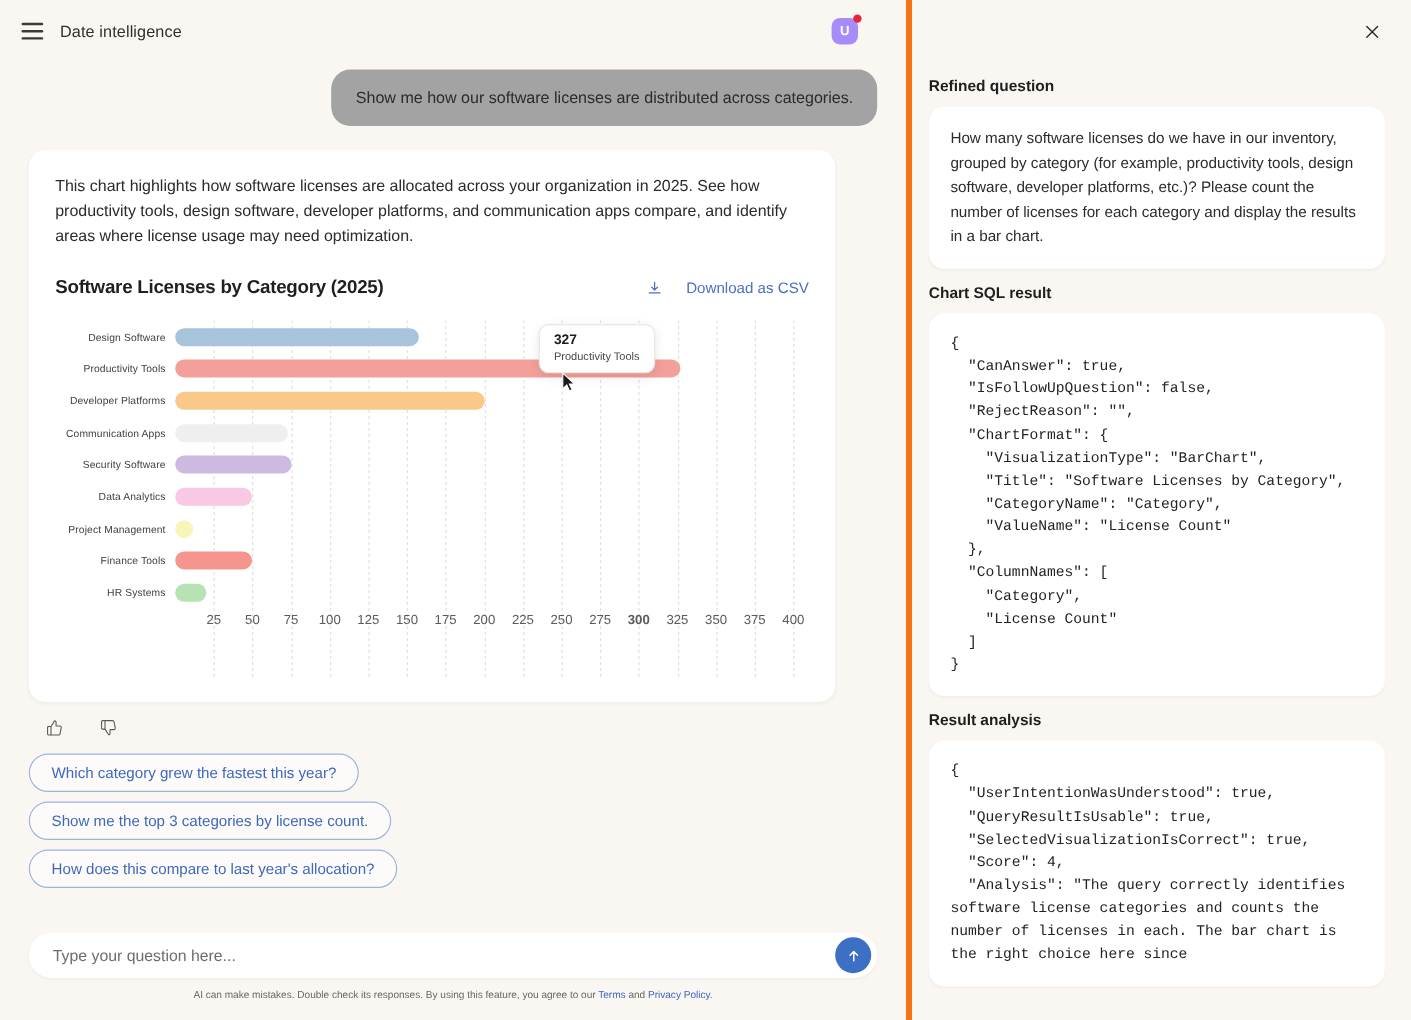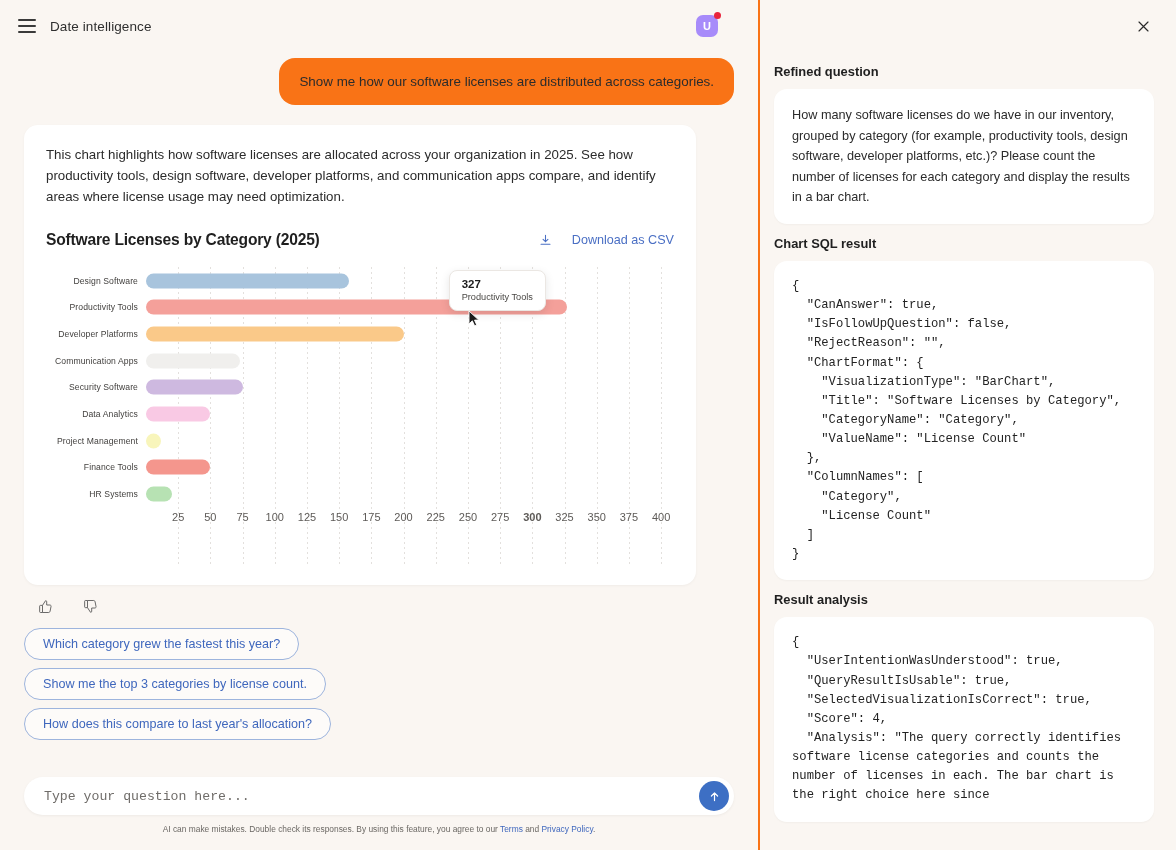--- a/index.html
+++ b/index.html
@@ -10,21 +10,21 @@
     overflow: hidden;
   }
   .app { display: flex; width: 1176px; height: 850px; }
 
   
   .chat-pane {
     width: 760px; height: 850px;
     background: #faf6f2;
     position: relative;
     display: flex; flex-direction: column;
-    border-right: 2px solid #f97316;
+    border-right: 5px solid #f97316;
   }
   .chat-header {
     height: 52px; flex: 0 0 52px;
     display: flex; align-items: center;
     padding: 0 18px;
     gap: 14px;
   }
   .hamburger { width: 18px; height: 14px; display: flex; flex-direction: column; justify-content: space-between; cursor: pointer; }
   .hamburger span { display: block; height: 1.6px; background: #3a3a3a; border-radius: 2px; }
   .app-title { font-size: 13.5px; color: #2f2f2f; letter-spacing: .1px; }
@@ -36,21 +36,21 @@
     font-size: 11px; font-weight: bold;
     display: flex; align-items: center; justify-content: center;
     cursor: pointer;
   }
   .avatar-dot { position: absolute; top: -3px; right: -3px; width: 7px; height: 7px; border-radius: 50%; background: #e8243c; }
 
   .chat-scroll { flex: 1; overflow: hidden; padding: 0 24px; position: relative; }
 
   .user-msg-row { display: flex; justify-content: flex-end; margin-top: 6px; }
   .user-msg {
-    background: #f97316; border-radius: 16px;
+    background: #a3a3a3; border-radius: 16px;
     padding: 14px 20px; max-width: 470px;
     font-size: 13.4px; color: #2c2c2c; line-height: 1.45;
   }
 
   .assistant-card {
     margin-top: 20px;
     background: #fff; border-radius: 14px;
     padding: 20px 22px 18px 22px;
     box-shadow: 0 1px 3px rgba(0,0,0,.045);
     width: 672px;
@@ -99,21 +99,21 @@
   .composer-wrap { padding: 0 24px 6px 24px; }
   .composer {
     position: relative; background: #fff; border-radius: 22px;
     height: 38px; display: flex; align-items: center;
     padding: 0 48px 0 20px;
     box-shadow: 0 1px 3px rgba(0,0,0,.05);
   }
   .composer input {
     border: 0; outline: 0; width: 100%; font-size: 13.2px;
     color: #0369a1; background: transparent;
-    font-family: Liberation Mono, monospace;
+    font-family: Liberation Sans, sans-serif;
   }
   .composer input::placeholder { color: #6f6c69; }
   .send-btn {
     position: absolute; right: 5px; top: 4px;
     width: 30px; height: 30px; border-radius: 50%;
     background: #3d6fc4; border: 0; cursor: pointer;
     display: flex; align-items: center; justify-content: center;
   }
   .disclaimer { text-align: center; font-size: 8.4px; color: #6b6864; padding: 9px 0 10px 0; }
   .disclaimer a { color: #3f67bd; text-decoration: none; cursor: pointer; }

